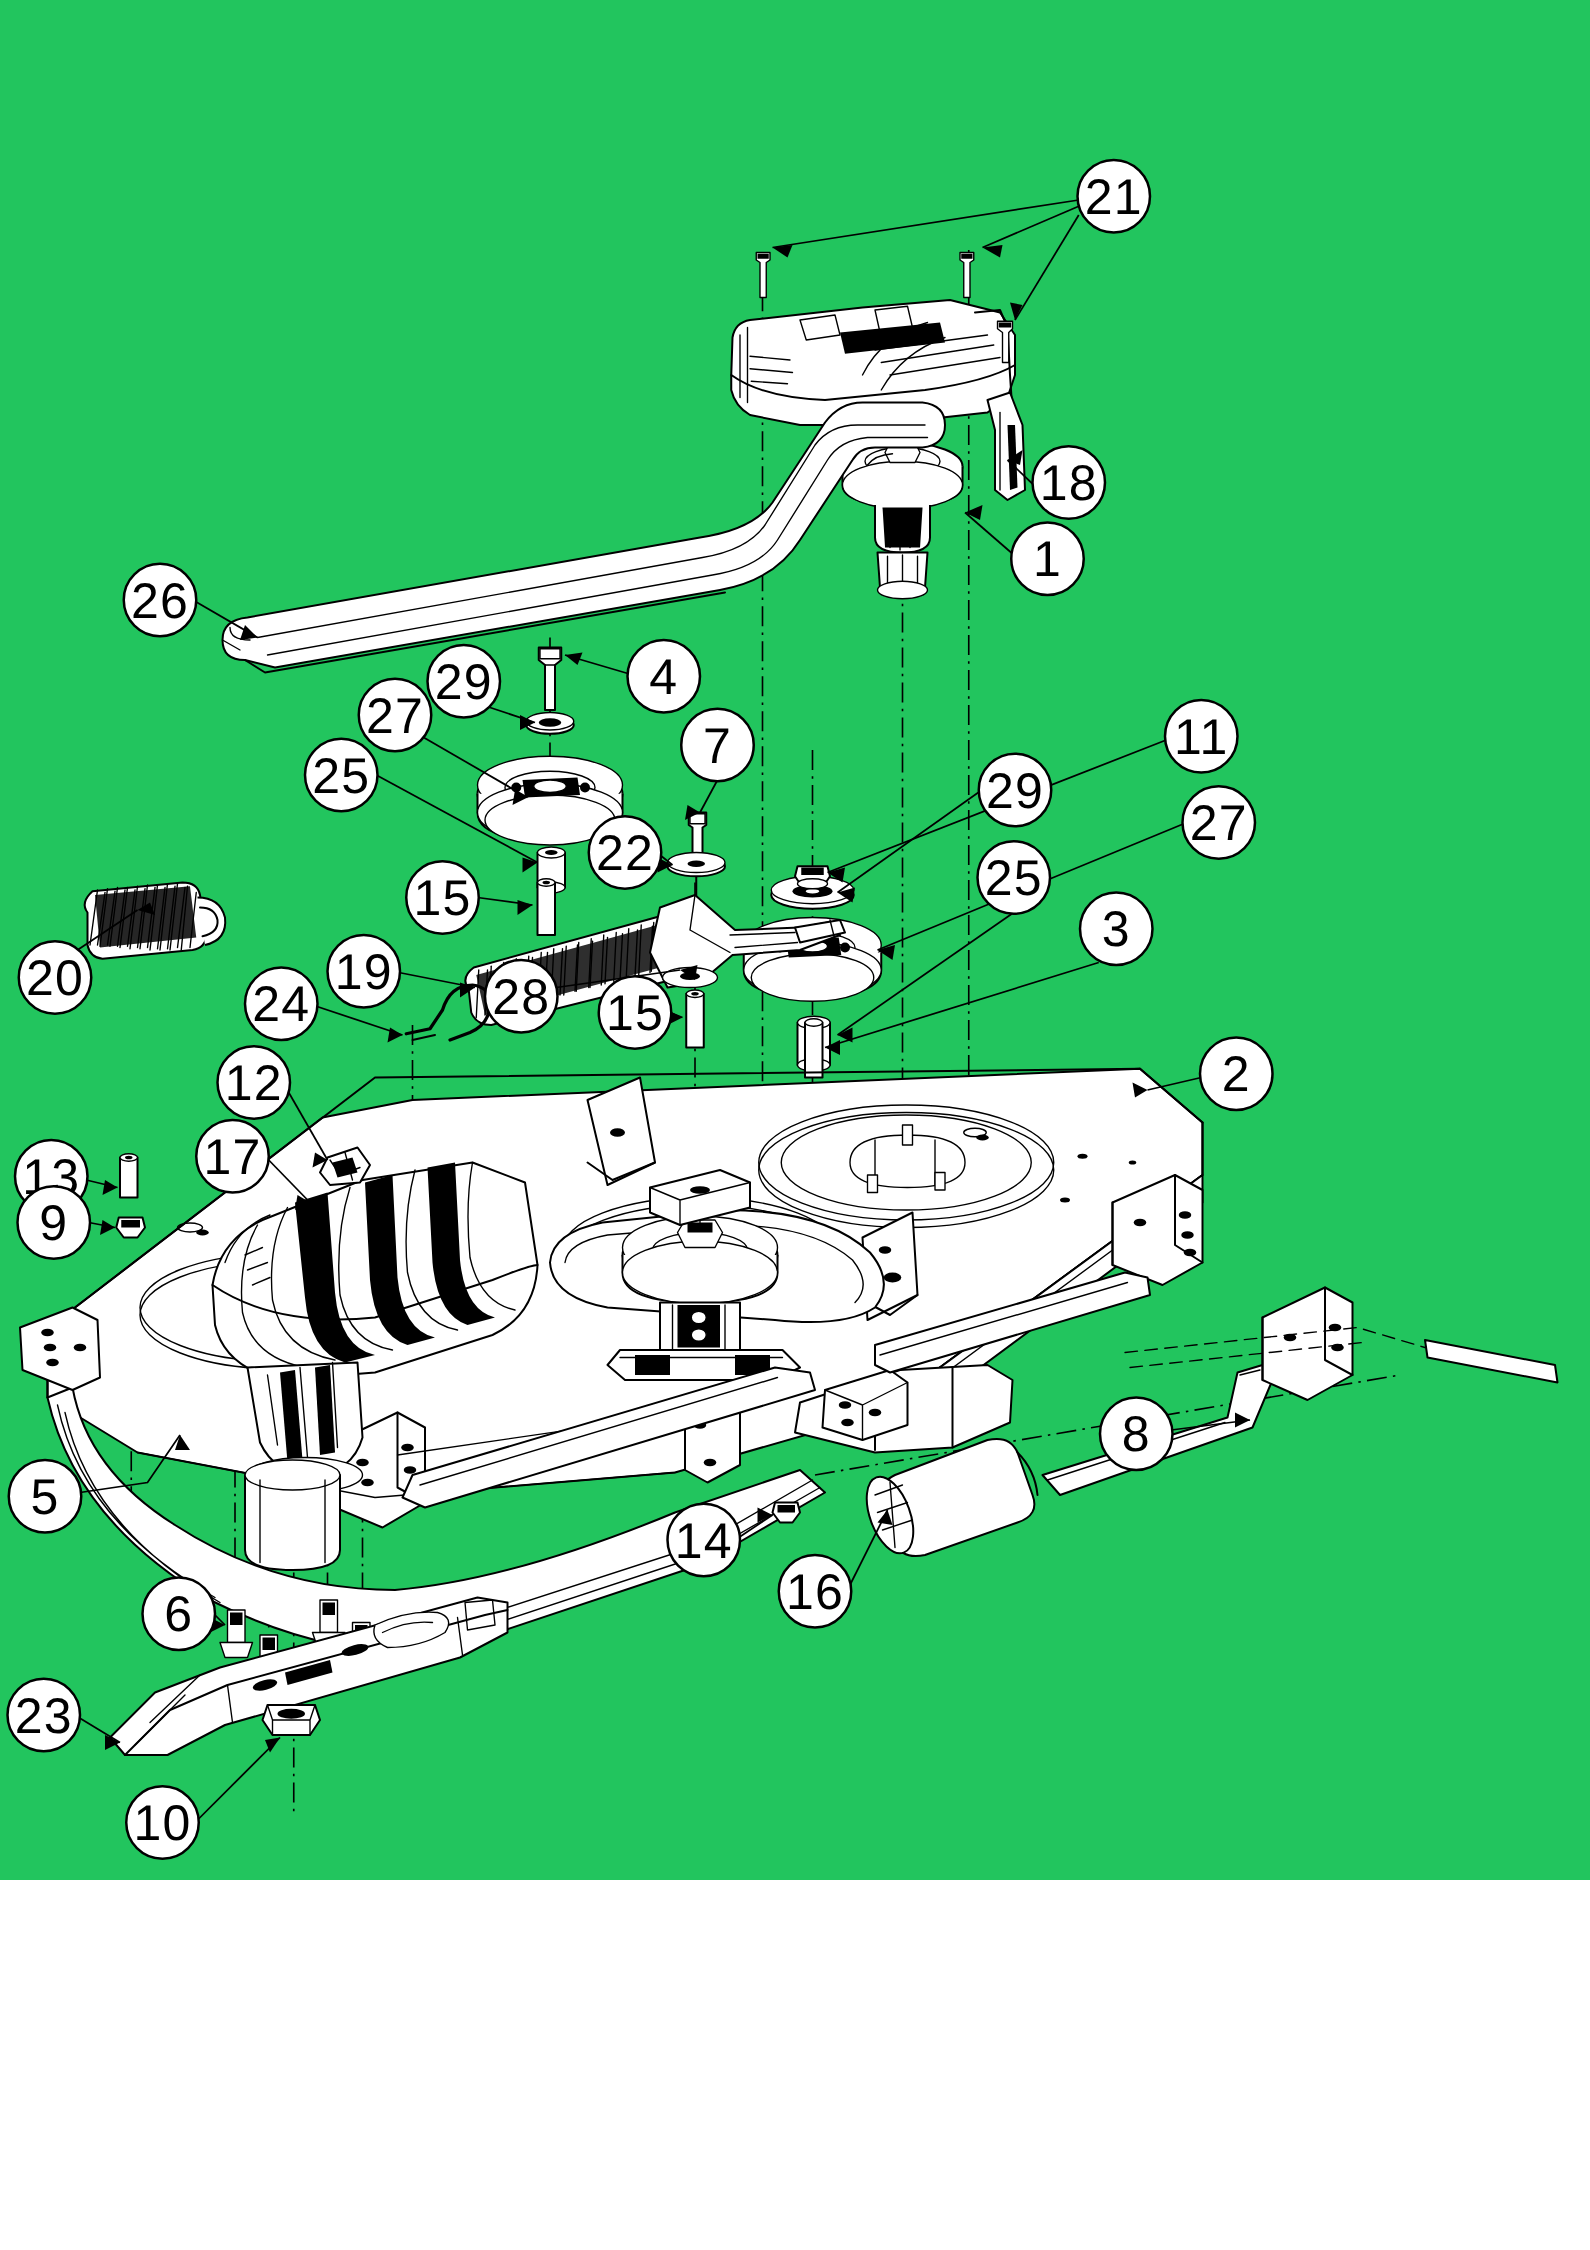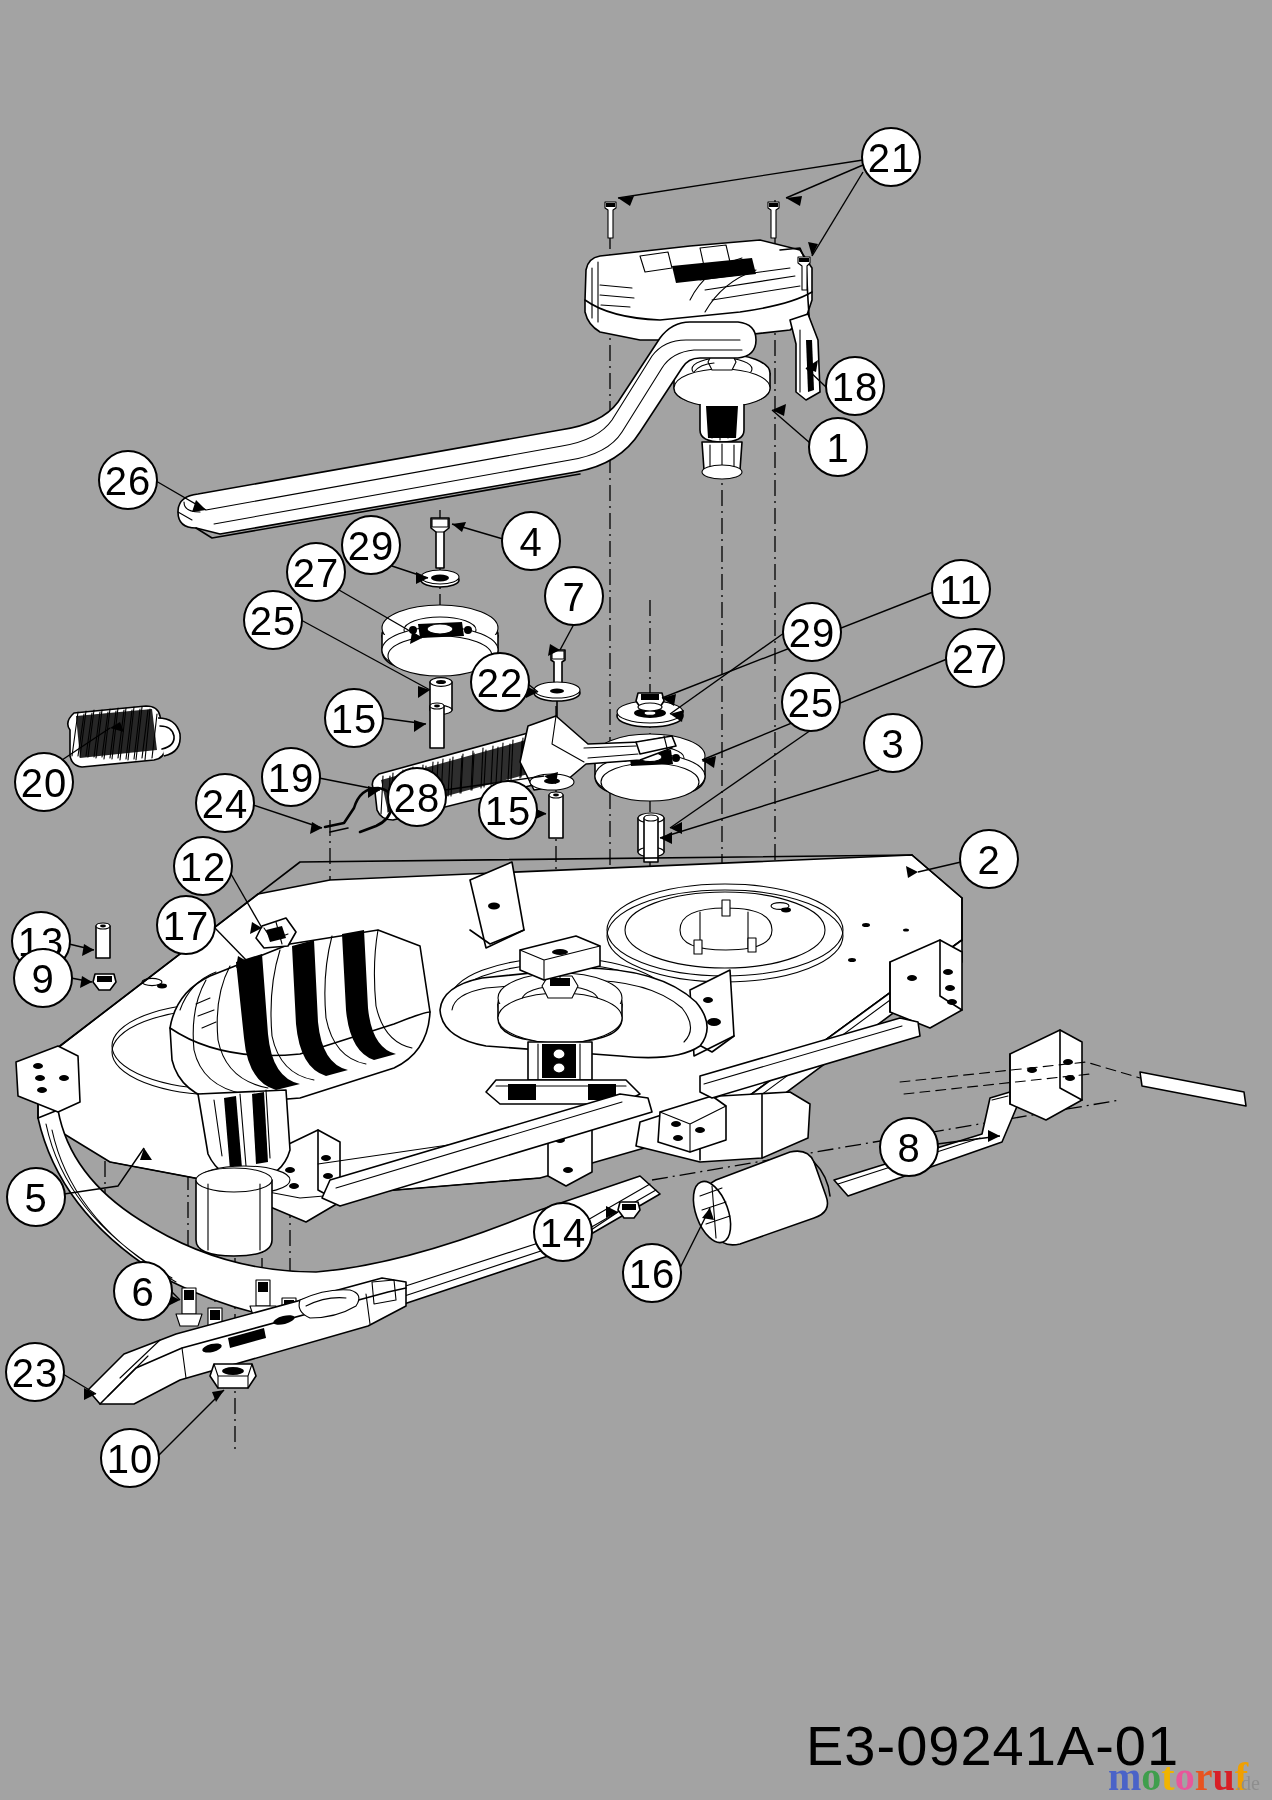--- a/index.html
+++ b/index.html
@@ -1,17 +1,17 @@
 <!DOCTYPE html>
 <html><head>
 <meta charset="utf-8">
 <style>
   html,body{margin:0;padding:0;background:#ffffff;}
   body{font-family:"Liberation Sans",sans-serif;}
-  #page{position:relative;width:1272px;height:1800px;background:#a3a3a3;overflow:hidden;}
+  #page{position:relative;width:1272px;height:1504px;background:#22c55e;overflow:hidden;}
   svg{display:block;}
   .ln{fill:none;stroke:#000;stroke-width:1.6;stroke-linecap:round;stroke-linejoin:round;}
   .ln-t{fill:none;stroke:#000;stroke-width:1.1;stroke-linecap:round;stroke-linejoin:round;}
   .ln-h{fill:none;stroke:#000;stroke-width:2.6;stroke-linecap:round;stroke-linejoin:round;}
   .fillw{fill:#fff;stroke:#000;stroke-width:1.6;stroke-linejoin:round;}
   .fillw-t{fill:#fff;stroke:#000;stroke-width:1.1;stroke-linejoin:round;}
   .fillk{fill:#000;stroke:none;}
   .cl{fill:none;stroke:#000;stroke-width:1.3;stroke-dasharray:16 5 2 5;}
   .lead{fill:none;stroke:#000;stroke-width:1.4;}
   .balloon{fill:#fff;stroke:#000;stroke-width:2.0;}

